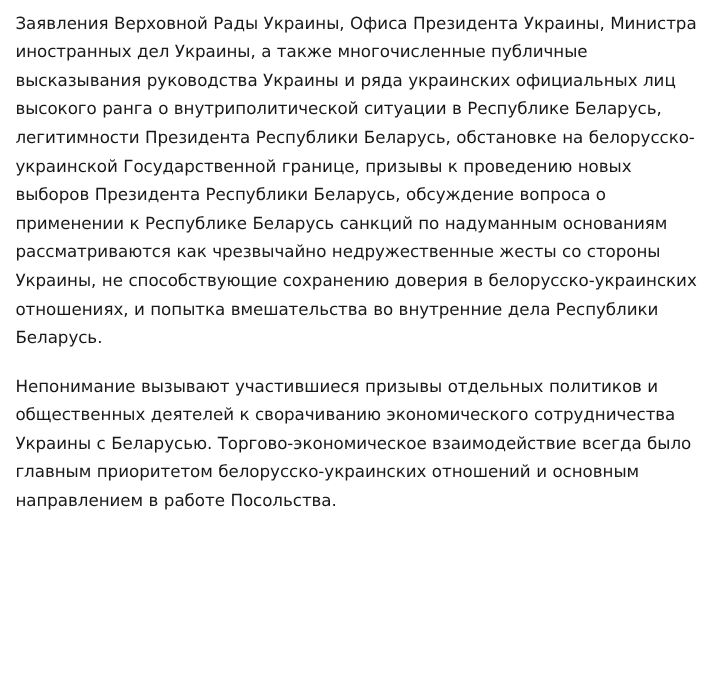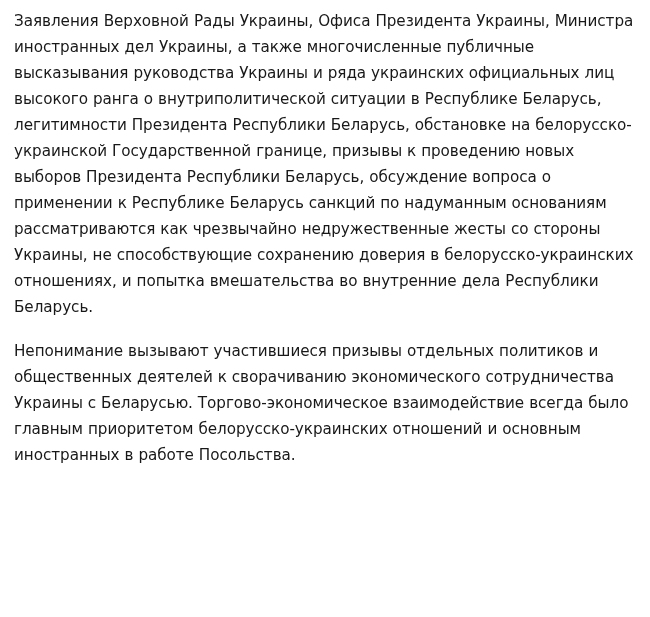--- a/index.html
+++ b/index.html
@@ -30,14 +30,14 @@
   }
   .para:last-child {
     margin-bottom: 0;
   }
 </style>
 </head>
 <body>
 
 <div id="doc">
   <p class="para">Заявления Верховной Рады Украины, Офиса Президента Украины, Министра иностранных дел Украины, а также многочисленные публичные высказывания руководства Украины и ряда украинских официальных лиц высокого ранга о внутриполитической ситуации в Республике Беларусь, легитимности Президента Республики Беларусь, обстановке на белорусско-украинской Государственной границе, призывы к проведению новых выборов Президента Республики Беларусь, обсуждение вопроса о применении к Республике Беларусь санкций по надуманным основаниям рассматриваются как чрезвычайно недружественные жесты со стороны Украины, не способствующие сохранению доверия в белорусско-украинских отношениях, и попытка вмешательства во внутренние дела Республики Беларусь.</p>
-  <p class="para">Непонимание вызывают участившиеся призывы отдельных политиков и общественных деятелей к сворачиванию экономического сотрудничества Украины с Беларусью. Торгово-экономическое взаимодействие всегда было главным приоритетом белорусско-украинских отношений и основным иностранных в работе Посольства.</p>
+  <p class="para">Непонимание вызывают участившиеся призывы отдельных политиков и общественных деятелей к сворачиванию экономического сотрудничества Украины с Беларусью. Торгово-экономическое взаимодействие всегда было главным приоритетом белорусско-украинских отношений и основным направлением в работе Посольства.</p>
 </div>
 
 </body></html>

